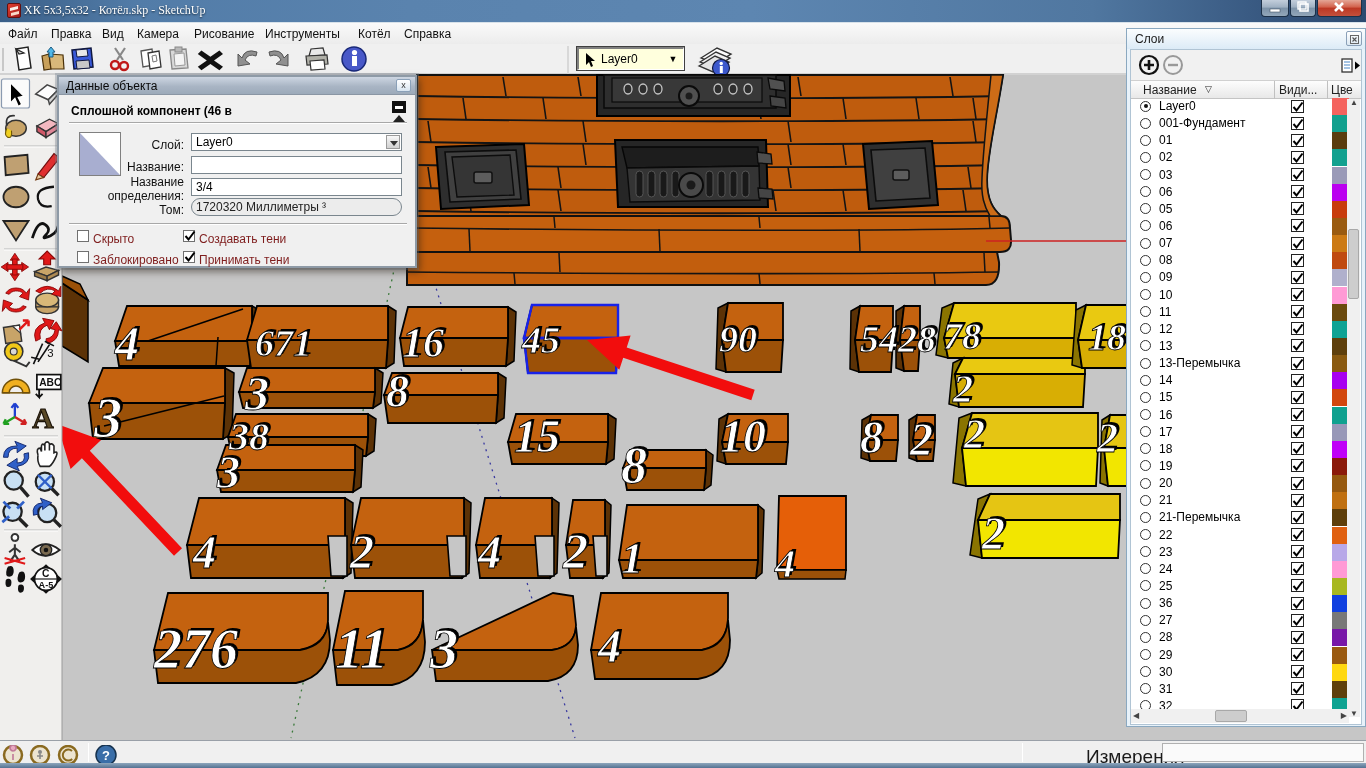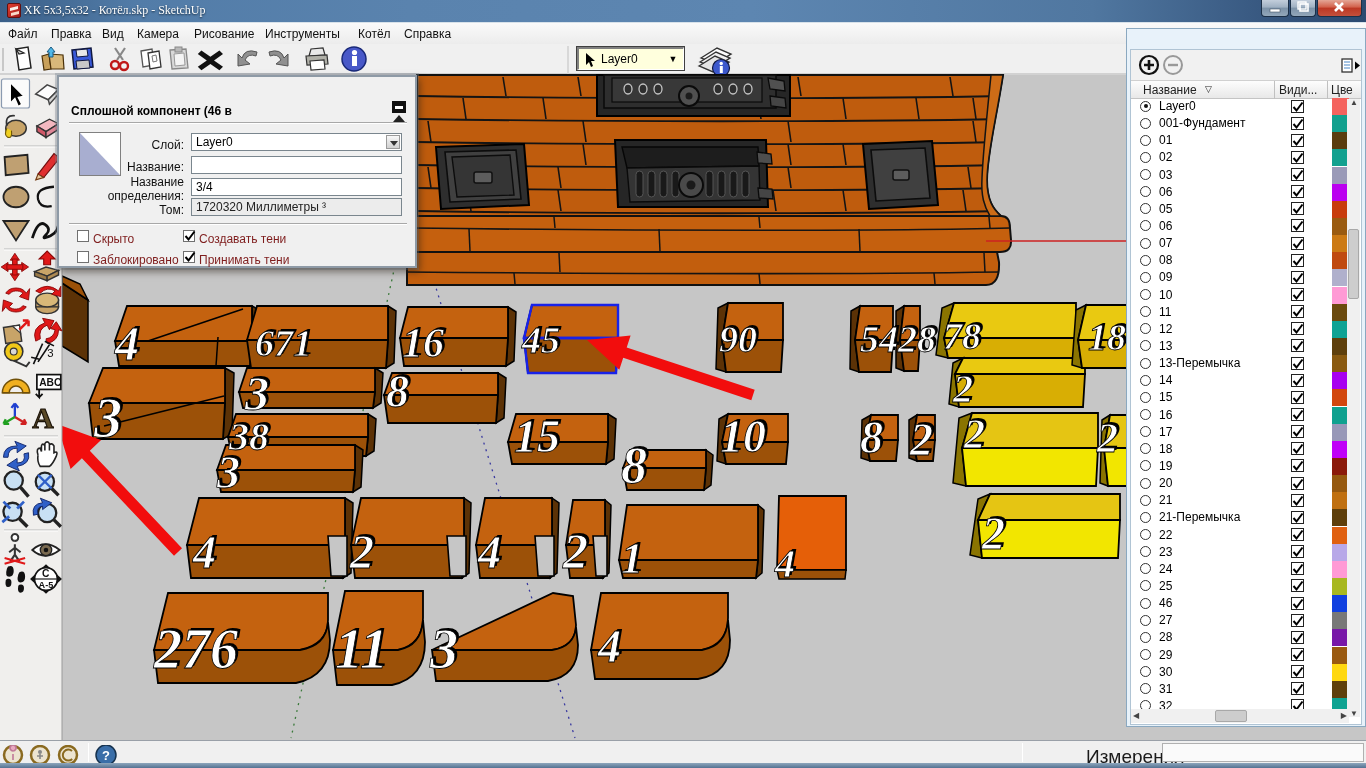--- a/index.html
+++ b/index.html
@@ -654,54 +654,65 @@
   </svg>
 <div id="combowrap"></div>
 <div id="layerbox">
     <svg width="14" height="16">
       <path d="M3,1 L3,13 L6,10 L8,15 L10,14 L8,9 L12,9 Z" fill="#000"></path>
     </svg>
     <span class="cur">Layer0</span>
     <span class="drop">▼</span>
   </div>
 <div id="dlg">
+  <div class="tbar">
+      <span class="t">Данные объекта</span>
+      <span class="xbtn">x</span>
+    </div>
   <div class="hdr">Сплошной компонент (46 в</div>
   <div class="minw"></div>
     <div class="tri"></div>
   <hr style="top:45px">
   <div class="thumb"><svg width="40" height="42">
         <path d="M0,0 L40,42 L0,42 Z" fill="#a8aed0"></path>
       </svg></div>
   <div class="lbl" style="left:10px; top:61px;">Слой:</div>
   <div class="combo" style="top:56px;">Layer0<span class="db"></span></div>
   <div class="lbl" style="left:10px; top:83px;">Название:</div>
   <input style="top: 79px;" value="">
   <div class="lbl" style="left:10px; top:98px;">Название<br>определения:</div>
   <input style="top: 101px;" value="3/4">
   <div class="lbl" style="left:10px; top:126px;">Том:</div>
-  <div class="ro" style="top:121px;">1720320 Миллиметры ³</div>
+  <div class="ro" style="top:121px;border-radius:9px;">1720320 Миллиметры ³</div>
   <hr style="top:146px">
   <div class="ck" style="left:18px; top:153px;"></div>
     <div class="cklbl" style="left:34px; top:155px;">Скрыто</div>
   <div class="ck" style="left:124px; top:153px;">
       <svg width="12" height="12" viewBox="0 0 12 12">
         <path d="M1.5,6 L4.5,9.5 L10.5,1.5" stroke="#000" stroke-width="2" fill="none"></path>
       </svg>
     </div>
     <div class="cklbl" style="left:140px; top:155px;">Создавать тени</div>
   <div class="ck" style="left:18px; top:174px;"></div>
     <div class="cklbl" style="left:34px; top:176px;">Заблокировано</div>
   <div class="ck" style="left:124px; top:174px;">
       <svg width="12" height="12" viewBox="0 0 12 12">
         <path d="M1.5,6 L4.5,9.5 L10.5,1.5" stroke="#000" stroke-width="2" fill="none"></path>
       </svg>
     </div>
     <div class="cklbl" style="left:140px; top:176px;">Принимать тени</div>
 </div>
 <div id="panel">
+  <div class="ptitle">
+      <span class="t">Слои</span>
+      <span class="pxb"><svg width="9" height="9" viewBox="0 0 9 9" style="margin-top:3px">
+          <rect x="0.5" y="0.5" width="8" height="8" fill="none" stroke="#666" stroke-width="1"></rect>
+          <path d="M2.5,2.5 L6.5,6.5 M6.5,2.5 L2.5,6.5" stroke="#555" stroke-width="1.1"></path>
+        </svg></span>
+    </div>
   <div class="inner">
     <div class="ptools">
       <svg width="232" height="28">
         <circle cx="18" cy="15" r="9" fill="none" stroke="#111" stroke-width="2.2"></circle>
           <path d="M13,15 L23,15 M18,10 L18,20" stroke="#111" stroke-width="2.6"></path>
         <circle cx="42" cy="15" r="9" fill="none" stroke="#999" stroke-width="2"></circle>
           <path d="M37,15 L47,15" stroke="#999" stroke-width="2.4"></path>
         <rect x="211" y="9" width="10" height="13" fill="#fff" stroke="#333" stroke-width="1.3"></rect>
           <path d="M213,12 h6 M213,15 h6 M213,18 h6" stroke="#4a88c8" stroke-width="1.2"></path>
           <path d="M220,15.5 L228,15.5 L224,10.5 Z" fill="#000" transform="rotate(90 224 15.5)"></path>
@@ -945,21 +956,21 @@
         <div class="lrow">
           <span class="radio"></span>
           <span class="lname">25</span>
           <span class="cb"><svg width="12" height="12" viewBox="0 0 12 12">
               <path d="M1.5,6 L4.5,9.5 L10.5,1.5" stroke="#000" stroke-width="2" fill="none"></path>
             </svg></span>
           <span class="sw" style="background:#a8b820"></span>
         </div>
         <div class="lrow">
           <span class="radio"></span>
-          <span class="lname">46</span>
+          <span class="lname">36</span>
           <span class="cb"><svg width="12" height="12" viewBox="0 0 12 12">
               <path d="M1.5,6 L4.5,9.5 L10.5,1.5" stroke="#000" stroke-width="2" fill="none"></path>
             </svg></span>
           <span class="sw" style="background:#1040e0"></span>
         </div>
         <div class="lrow">
           <span class="radio"></span>
           <span class="lname">27</span>
           <span class="cb"><svg width="12" height="12" viewBox="0 0 12 12">
               <path d="M1.5,6 L4.5,9.5 L10.5,1.5" stroke="#000" stroke-width="2" fill="none"></path>

